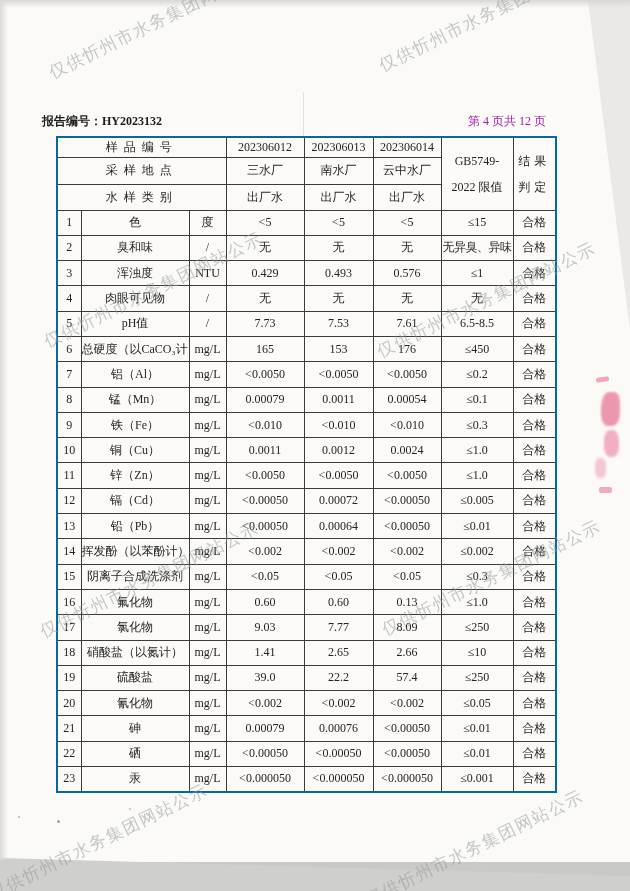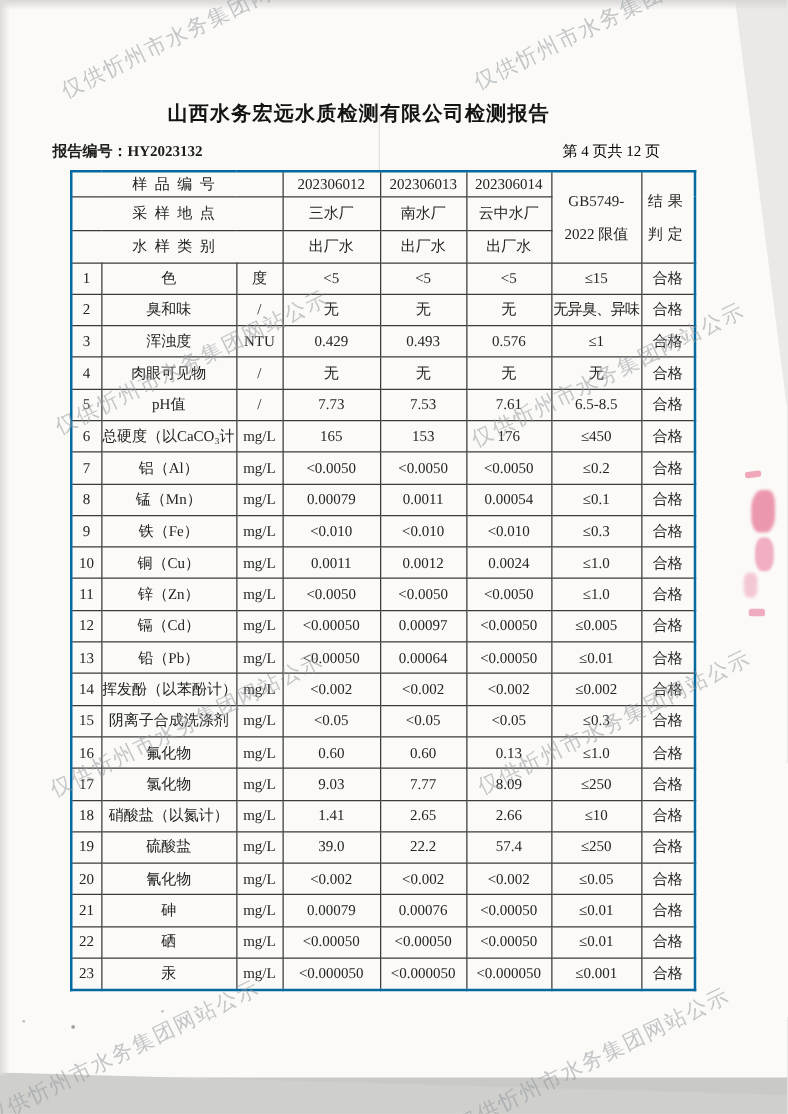--- a/index.html
+++ b/index.html
@@ -20,21 +20,21 @@
   .edge-left{position:absolute;left:0;top:0;width:8px;height:860px;
     background:linear-gradient(90deg,#dcdbd9,rgba(220,219,217,0));}
   .fold-line{position:absolute;left:303px;top:92px;width:1px;height:46px;background:#e3e1dd;}
 
   .title{
     position:absolute;left:0;top:81px;width:574px;text-align:center;
     font-family:"Liberation Sans","DejaVu Sans",sans-serif;
     font-size:16px;font-weight:bold;letter-spacing:1px;color:#141414;
   }
   .report-no{position:absolute;left:42px;top:113px;font-size:12px;font-weight:bold;color:#1d1d1d;}
-  .page-ind{position:absolute;left:450px;top:113px;font-size:12px;color:#000000;}
+  .page-ind{position:absolute;left:468px;top:113px;font-size:12px;color:#a21caf;}
 
   table.report{
     position:absolute;left:56px;top:136px;width:499px;
     border-collapse:collapse;table-layout:fixed;z-index:2;
   }
   table.report td,table.report th{
     border:1px solid #3b3b3b;padding:0;text-align:center;vertical-align:middle;
     font-size:12px;font-weight:normal;color:#242424;overflow:hidden;white-space:nowrap;
   }
   table.report{border:2px solid #0369a1;}
@@ -74,21 +74,20 @@
 
 <div class="scene">
 
   <div class="paper"></div>
   <div class="corner-tr"></div>
   <div class="bottom-band"></div>
   <div class="edge-top"></div>
   <div class="edge-left"></div>
   <div class="fold-line"></div>
 
-  <div class="title">山西水务宏远水质检测有限公司检测报告</div>
   <div class="report-no">报告编号：HY2023132</div>
   <div class="page-ind">第 4 页共 12 页</div>
 
   <table class="report">
     <colgroup>
       <col style="width:24px">
         <col style="width:108px">
         <col style="width:37px">
       <col style="width:78px">
         <col style="width:69px">
@@ -233,21 +232,21 @@
           <td>&lt;0.0050</td>
           <td>&lt;0.0050</td>
           <td>≤1.0</td>
           <td>合格</td>
         </tr>
         <tr style="height: 25.3px;">
           <td>12</td>
           <td class="name-cell">镉（Cd）</td>
           <td>mg/L</td>
           <td>&lt;0.00050</td>
-          <td>0.00097</td>
+          <td>0.00072</td>
           <td>&lt;0.00050</td>
           <td>≤0.005</td>
           <td>合格</td>
         </tr>
         <tr style="height: 25.3px;">
           <td>13</td>
           <td class="name-cell">铅（Pb）</td>
           <td>mg/L</td>
           <td>&lt;0.00050</td>
           <td>0.00064</td>

